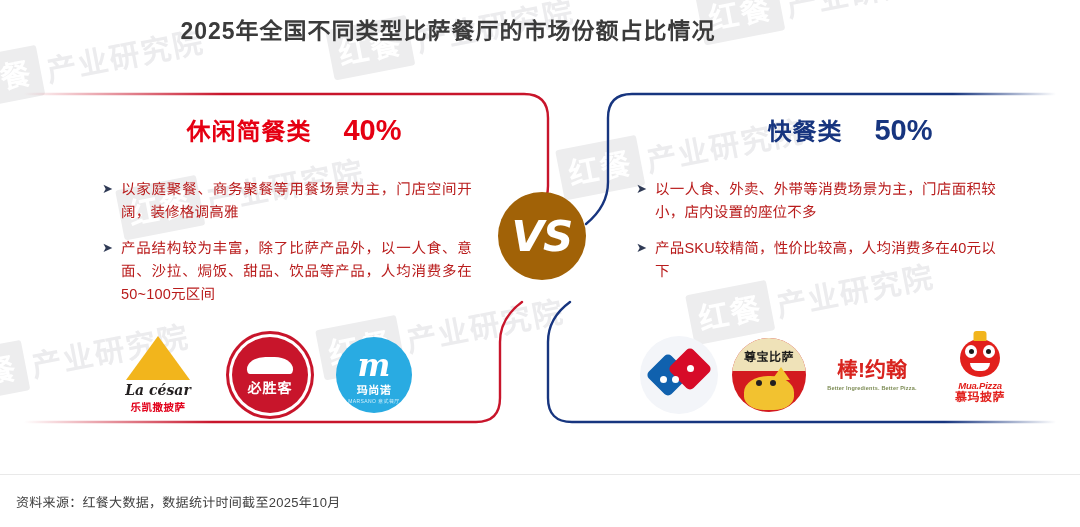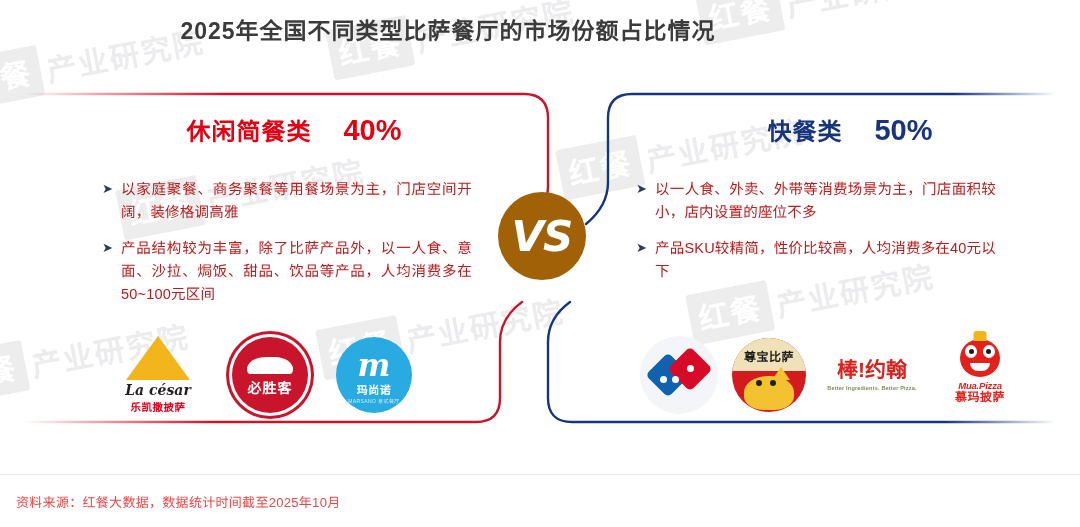--- a/index.html
+++ b/index.html
@@ -143,21 +143,21 @@
   
   .vs{
     position:absolute;left:498px;top:192px;width:88px;height:88px;border-radius:50%;
     background:#a16207;display:flex;align-items:center;justify-content:center;z-index:9;
   }
   .vs span{color:#fff;font-size:42px;font-weight:bold;font-style:italic;letter-spacing:-1px;
     font-family:"DejaVu Sans","Liberation Sans",sans-serif;}
 
   
   .footer{
-    position:absolute;left:16px;bottom:16px;font-size:13px;color:#ef4444;letter-spacing:0.3px;z-index:6;
+    position:absolute;left:16px;bottom:16px;font-size:13px;color:#404040;letter-spacing:0.3px;z-index:6;
   }
   .rule{position:absolute;left:0;bottom:52px;width:1080px;height:1px;background:#e9e9e9;z-index:3;}
 </style>
 </head>
 <body>
 
 <div class="stage">
 
   <div class="wm-layer">
     <div class="wm" style="left:-40px;top:60px;">

